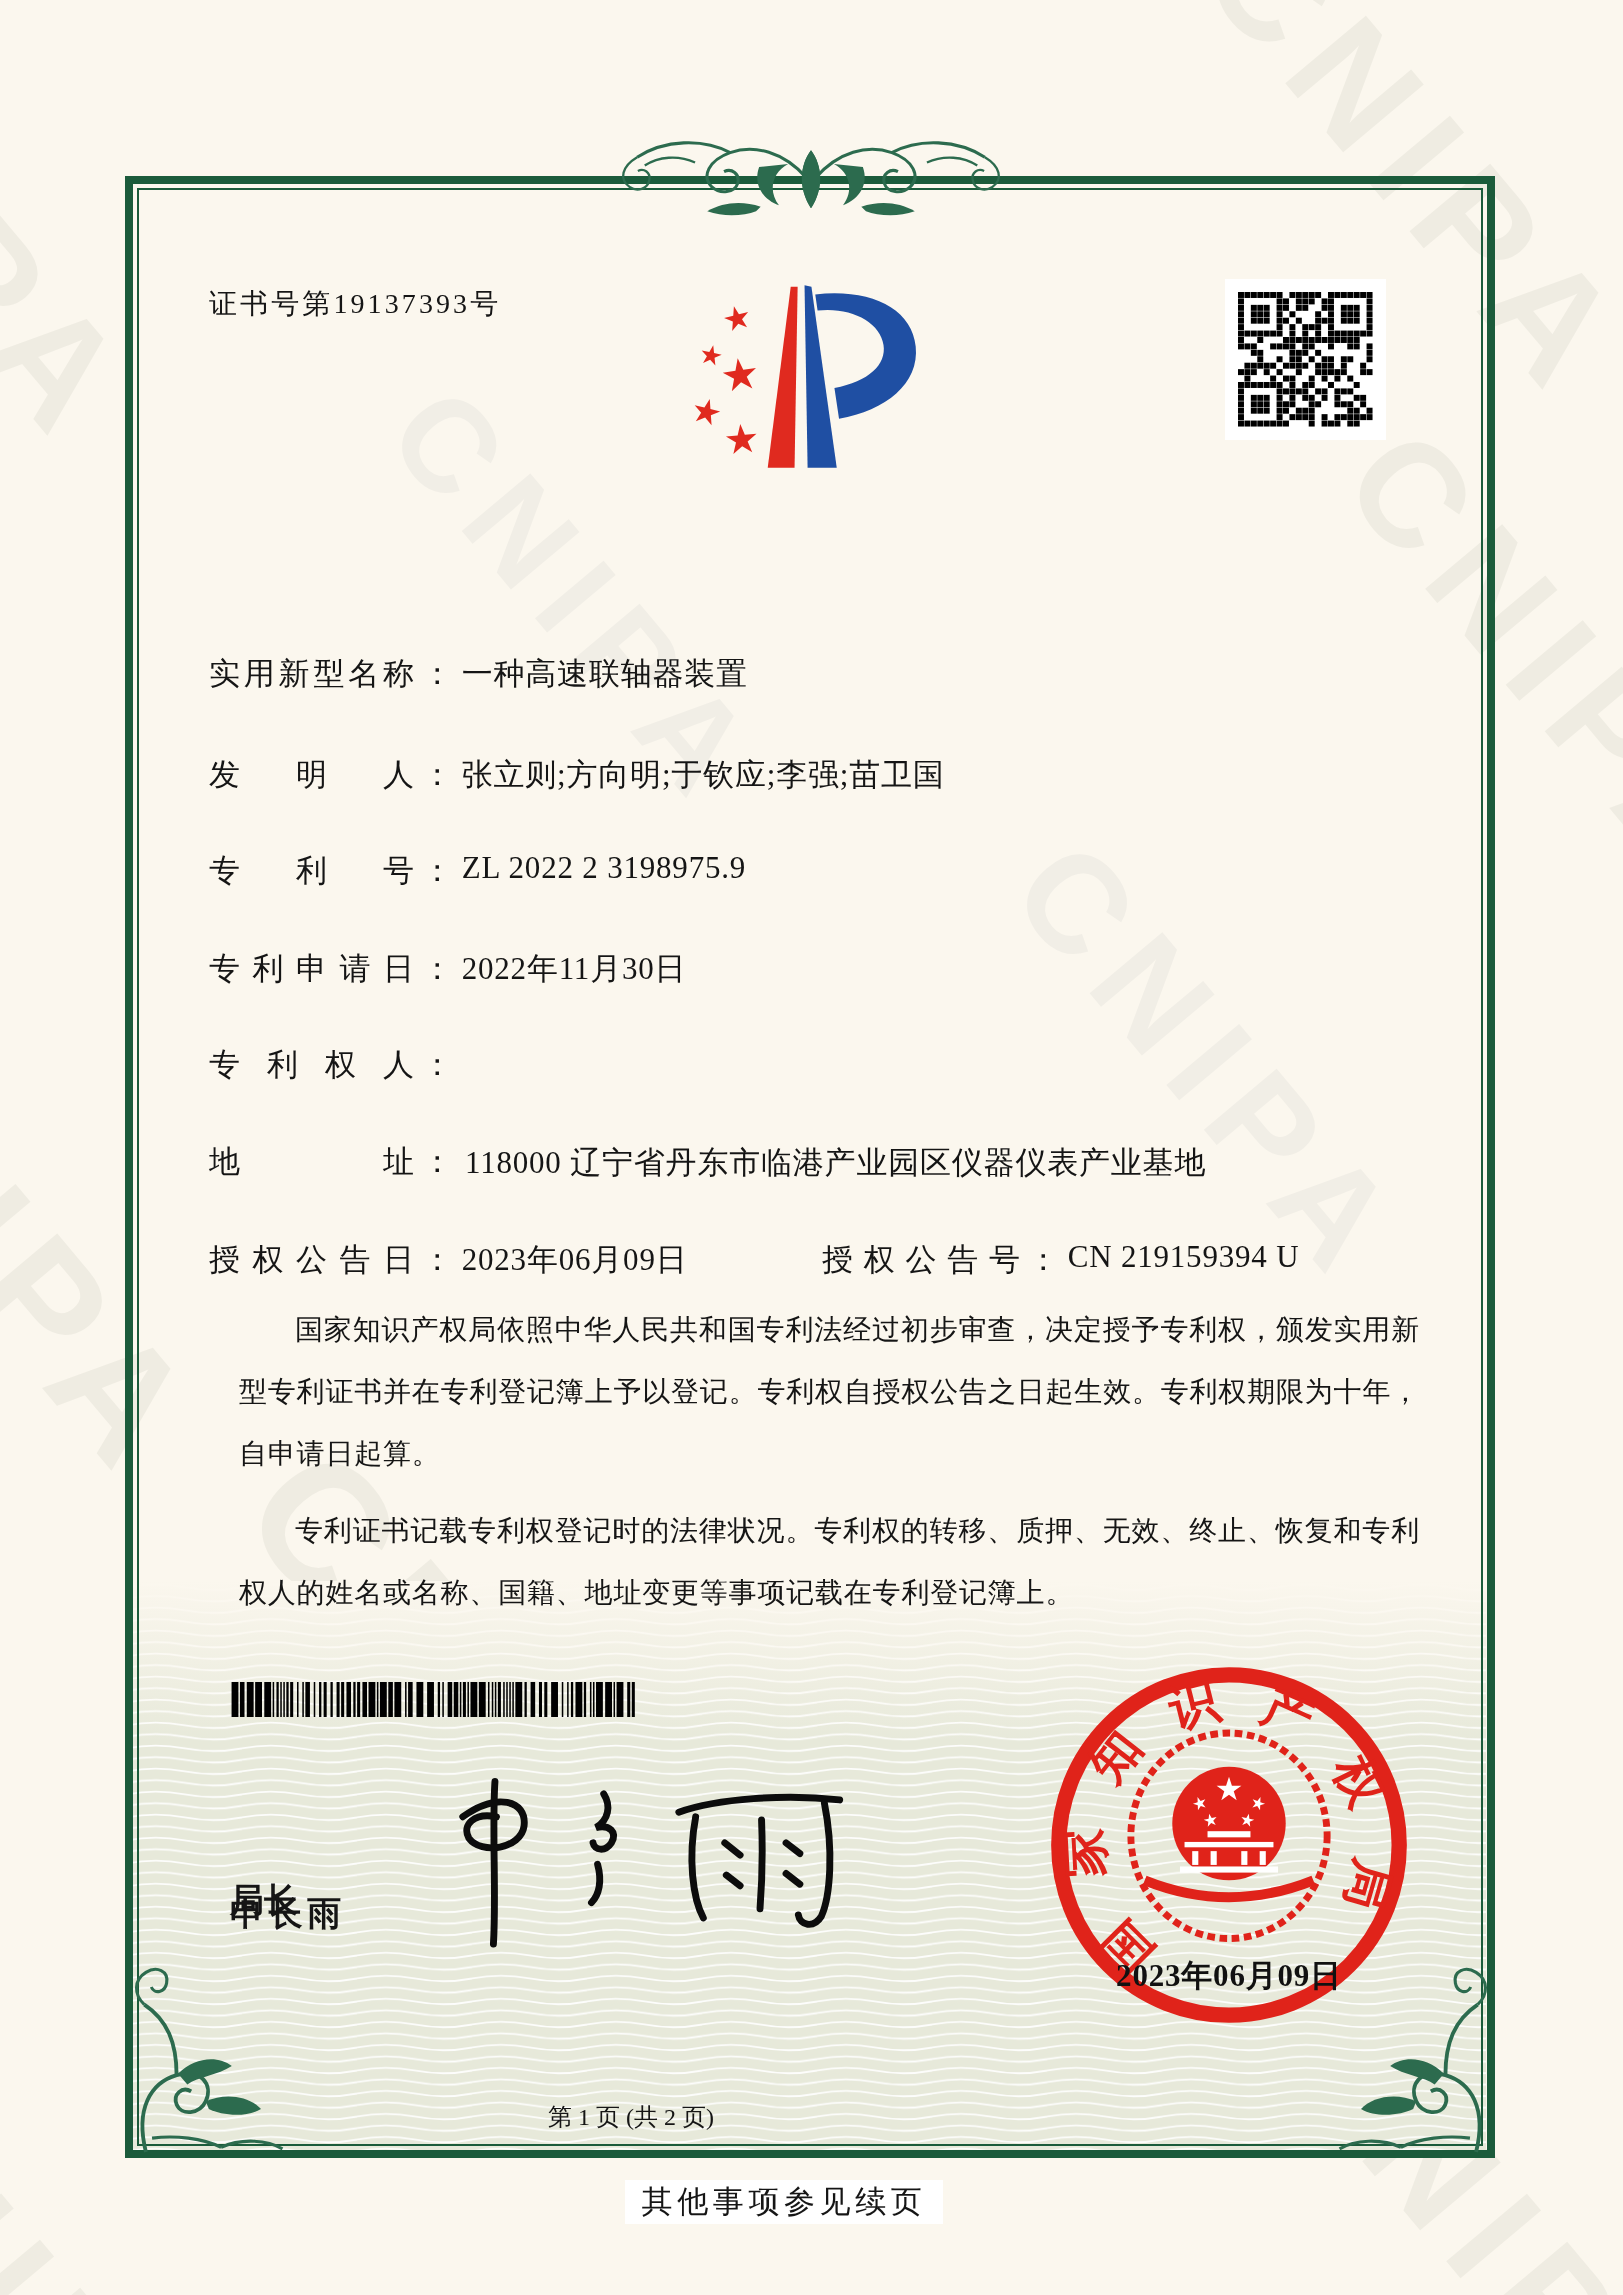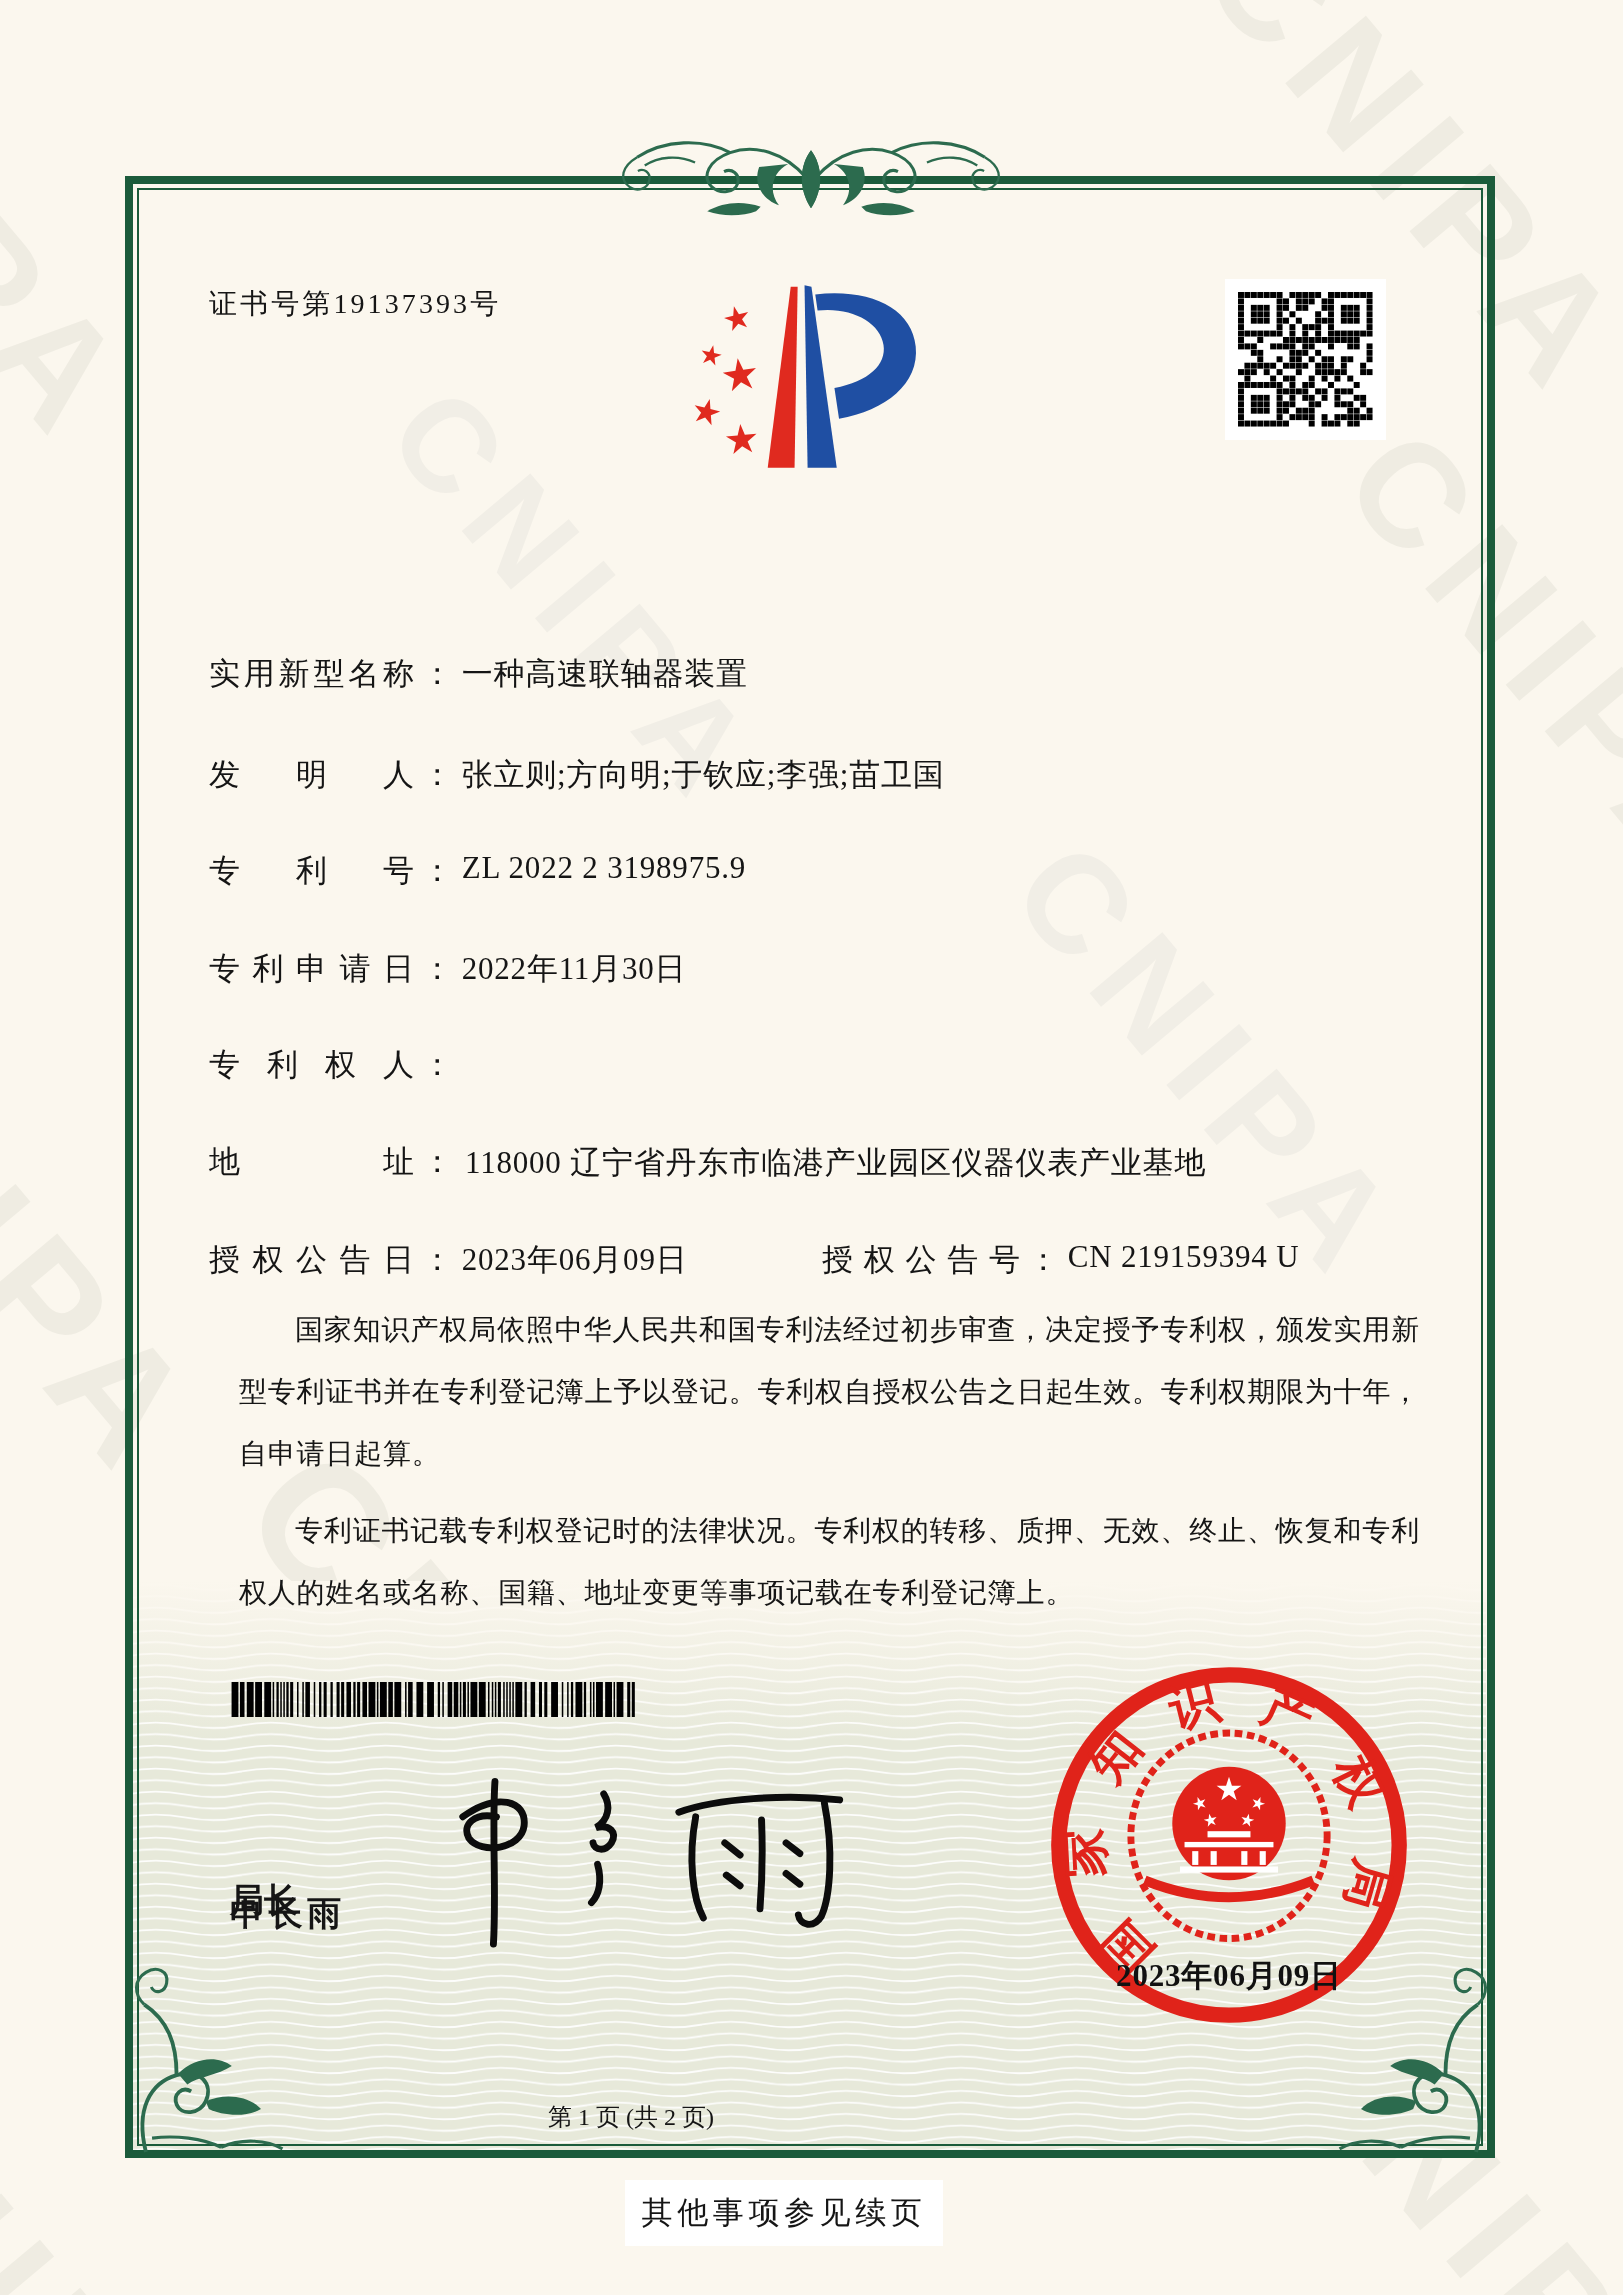--- a/index.html
+++ b/index.html
@@ -62,21 +62,21 @@
   .seal{position:absolute; left:1045px; top:1661px; width:368px; height:368px; z-index:6;}
   .seal svg{position:absolute; left:0; top:0;}
   #seal-arc span{position:absolute; left:50%; top:50%;
     font-size:49px; font-weight:bold; color:#e0231a;
     font-family:"Liberation Serif","DejaVu Serif",serif;}
   .seal-date{position:absolute; left:0; top:294px; width:100%; text-align:center;
     font-size:31px; font-weight:600; color:#111; letter-spacing:0.8px;}
   
   .page-info{position:absolute; left:548px; top:2101px; width:460px; text-align:left;
     font-size:24px; z-index:5;}
-  .cont-box{position:absolute; left:625px; top:2180px; width:318px; height:66px;
+  .cont-box{position:absolute; left:625px; top:2180px; width:318px; height:44px;
     background:#ffffff; z-index:5; display:flex; align-items:center; justify-content:center;}
   .cont-box span{font-size:31px; letter-spacing:4.6px;}
 </style>
 </head>
 <body>
 
 <div id="page">
 
   <div class="wm" style="left:-192px; top:-69px; font-size:153px;">CNIPA</div>
   <div class="wm" style="left:1303px; top:-115px; font-size:153px;">CNIPA</div>

